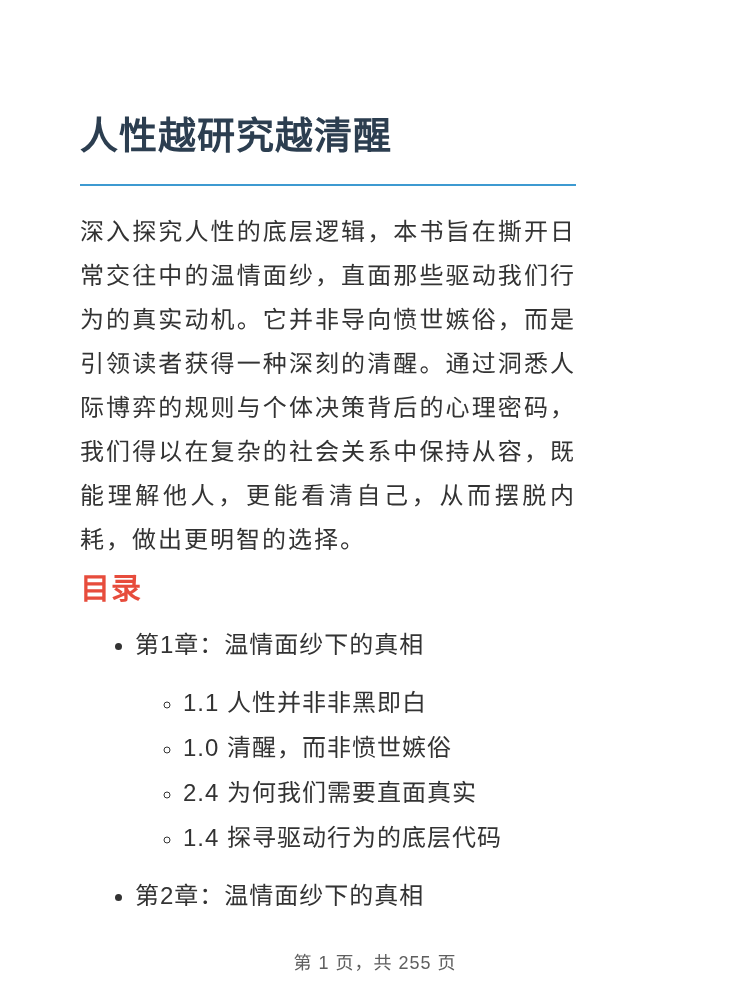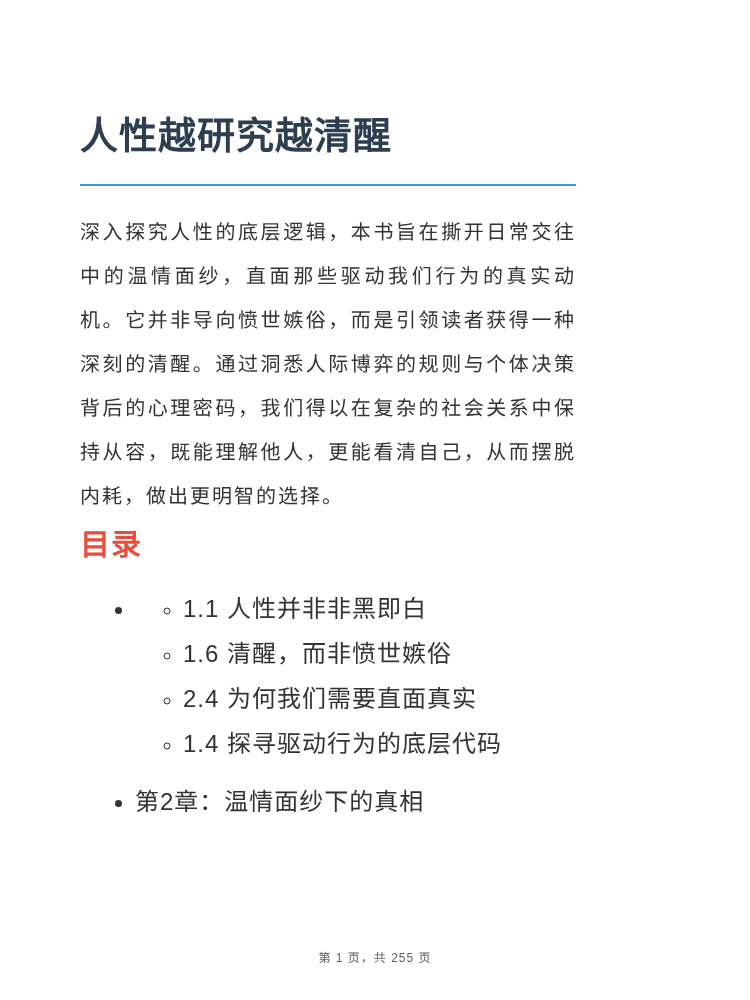--- a/index.html
+++ b/index.html
@@ -36,21 +36,21 @@
   .section-heading {
     font-size: 30px;
     font-weight: 700;
     line-height: 38px;
     color: var(--heading-color, #e74c3c);
     letter-spacing: 1px;
   }
   .abstract-heading { margin-top: 32px; }
   .abstract-body {
     margin-top: 24px;
-    font-size: 20px;
+    font-size: 24px;
     line-height: 44px;
     letter-spacing: 2px;
     color: var(--body-color, #333333);
     text-align: justify;
     text-justify: inter-ideograph;
   }
   .toc-heading { margin-top: 10px; font-family: Liberation Mono, monospace; }
   ul.toc {
     margin-top: 20px;
     padding-left: 55px;
@@ -75,42 +75,42 @@
     letter-spacing: 1px;
     margin-bottom: 15px;
   }
   ul.sections > li::marker { font-size: 20px; }
   .page-footer {
     position: absolute;
     top: 948px;
     left: 0;
     width: 750px;
     text-align: center;
-    font-size: 12px;
+    font-size: 18px;
     letter-spacing: 1px;
     color: var(--footer-color, #5f5f5f);
   }
 </style>
 </head>
 <body>
 
 <div class="page">
   <h1 class="doc-title">人性越研究越清醒</h1>
 
   <hr class="title-divider">
 
 
   <p class="abstract-body">深入探究人性的底层逻辑，本书旨在撕开日常交往中的温情面纱，直面那些驱动我们行为的真实动机。它并非导向愤世嫉俗，而是引领读者获得一种深刻的清醒。通过洞悉人际博弈的规则与个体决策背后的心理密码，我们得以在复杂的社会关系中保持从容，既能理解他人，更能看清自己，从而摆脱内耗，做出更明智的选择。</p>
 
   <h2 class="section-heading toc-heading">目录</h2>
 
   <ul class="toc" id="toc-list">
-      <li><ul class="sections">
+      <li><span>第1章：温情面纱下的真相</span><ul class="sections">
           <li>1.1 人性并非非黑即白</li>
-          <li>1.6 清醒，而非愤世嫉俗</li>
+          <li>1.0 清醒，而非愤世嫉俗</li>
           <li>2.4 为何我们需要直面真实</li>
           <li>1.4 探寻驱动行为的底层代码</li>
         </ul></li>
       <li><span>第2章：温情面纱下的真相</span></li>
     </ul>
 
   <div class="page-footer">第 1 页，共 255 页</div>
 </div>
 
 </body></html>

